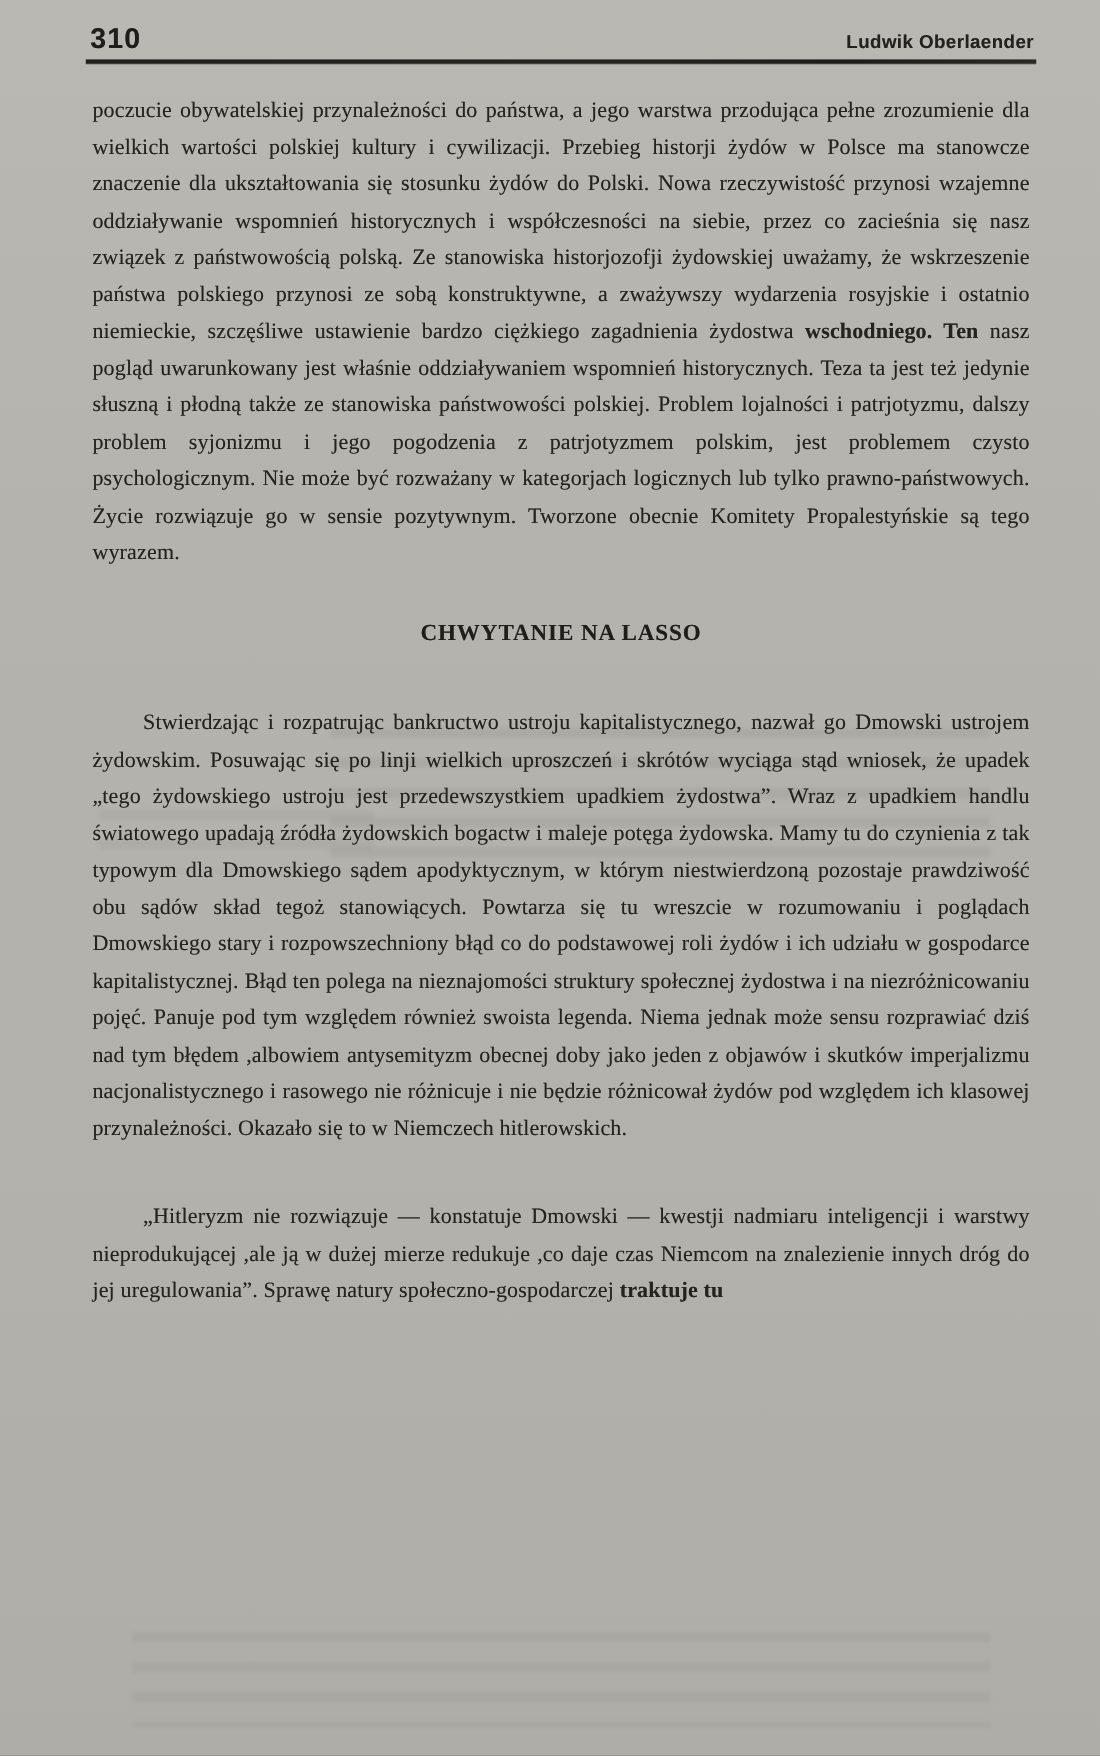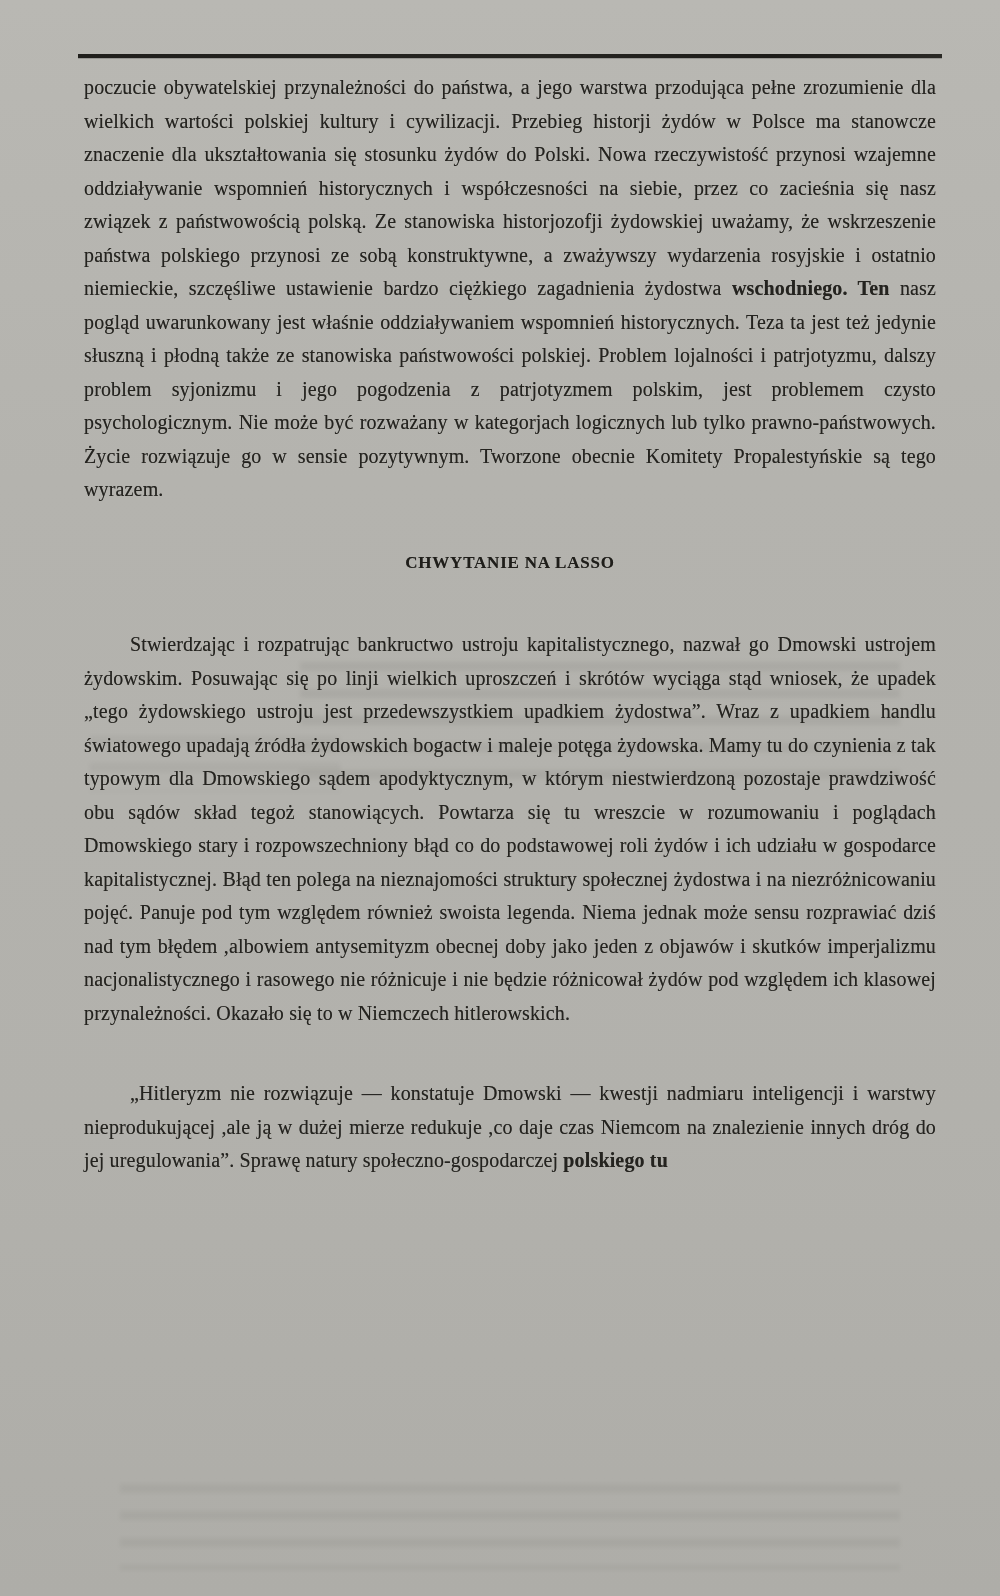--- a/index.html
+++ b/index.html
@@ -27,32 +27,32 @@
     font-size:17px;font-weight:bold;letter-spacing:.4px;
     color:#23221e;text-shadow:0 0 .5px rgba(0,0,0,.4);
   }
   .header-rule{
     position:absolute;top:54px;left:78px;right:58px;height:4px;
     background:linear-gradient(90deg,#201f1c 0%,#262521 55%,#1d1c19 80%,#2a2925 100%);
     box-shadow:0 1px 0 rgba(0,0,0,.18);
   }
   
   .body-text{
-    position:absolute;top:71px;left:84px;width:852px;
+    position:absolute;top:84px;left:84px;width:852px;
     font-size:20px;line-height:33.5px;
     text-align:justify;
     letter-spacing:.15px;
     text-shadow:0 0 .5px rgba(20,18,14,.4);
   }
   .para{margin:0;}
   .para.indent{text-indent:46px;margin-top:47px;}
   .bold-run{font-weight:bold;}
   .section-heading{
     margin:39px 0 49px 0;
-    font-size:17px;font-weight:bold;
+    font-size:21px;font-weight:bold;
     text-align:center;text-indent:0;
     letter-spacing:.8px;
     color:#1f1e1a;
     text-shadow:0 0 .6px rgba(0,0,0,.45);
   }
   
   .bleed{
     position:absolute;pointer-events:none;
     background:repeating-linear-gradient(
       180deg,
@@ -63,35 +63,39 @@
   }
   .bleed.b1{top:662px;left:300px;width:600px;height:120px;}
   .bleed.b2{top:736px;left:90px;width:250px;height:56px;opacity:.35;}
   .bleed.b3{top:1484px;left:120px;width:780px;height:86px;opacity:.4;}
 </style>
 </head>
 <body>
 
 <div class="sheet">
 
+  <header class="page-header">
+    <span class="page-number">310</span>
+    <span class="running-head">Ludwik Oberlaender</span>
+  </header>
 
   <div class="header-rule"></div>
 
   <div class="bleed b1"></div>
   <div class="bleed b2"></div>
   <div class="bleed b3"></div>
 
   <main class="body-text">
 
     <p class="para">
       <span>poczucie obywatelskiej przynależności do państwa, a jego warstwa przodująca pełne zrozumienie dla wielkich wartości polskiej kultury i cywilizacji. Przebieg historji żydów w Polsce ma stanowcze znaczenie dla ukształtowania się stosunku żydów do Polski. Nowa rzeczywistość przynosi wzajemne oddziaływanie wspomnień historycznych i współczesności na siebie, przez co zacieśnia się nasz związek z państwowością polską. Ze stanowiska historjozofji żydowskiej uważamy, że wskrzeszenie państwa polskiego przynosi ze sobą konstruktywne, a zważywszy wydarzenia rosyjskie i ostatnio niemieckie, szczęśliwe ustawienie bardzo ciężkiego zagadnienia żydostwa </span><span class="bold-run">wschodniego. Ten</span><span> nasz pogląd uwarunkowany jest właśnie oddziaływaniem wspomnień historycznych. Teza ta jest też jedynie słuszną i płodną także ze stanowiska państwowości polskiej. Problem lojalności i patrjotyzmu, dalszy problem syjonizmu i jego pogodzenia z patrjotyzmem polskim, jest problemem czysto psychologicznym. Nie może być rozważany w kategorjach logicznych lub tylko prawno-państwowych. Życie rozwiązuje go w sensie pozytywnym. Tworzone obecnie Komitety Propalestyńskie są tego wyrazem.</span>
     </p>
 
     <h2 class="section-heading">CHWYTANIE NA LASSO</h2>
 
     <p class="para indent">Stwierdzając i rozpatrując bankructwo ustroju kapitalistycznego, nazwał go Dmowski ustrojem żydowskim. Posuwając się po linji wielkich uproszczeń i skrótów wyciąga stąd wniosek, że upadek „tego żydowskiego ustroju jest przedewszystkiem upadkiem żydostwa”. Wraz z upadkiem handlu światowego upadają źródła żydowskich bogactw i maleje potęga żydowska. Mamy tu do czynienia z tak typowym dla Dmowskiego sądem apodyktycznym, w którym niestwierdzoną pozostaje prawdziwość obu sądów skład tegoż stanowiących. Powtarza się tu wreszcie w rozumowaniu i poglądach Dmowskiego stary i rozpowszechniony błąd co do podstawowej roli żydów i ich udziału w gospodarce kapitalistycznej. Błąd ten polega na nieznajomości struktury społecznej żydostwa i na niezróżnicowaniu pojęć. Panuje pod tym względem również swoista legenda. Niema jednak może sensu rozprawiać dziś nad tym błędem ,albowiem antysemityzm obecnej doby jako jeden z objawów i skutków imperjalizmu nacjonalistycznego i rasowego nie różnicuje i nie będzie różnicował żydów pod względem ich klasowej przynależności. Okazało się to w Niemczech hitlerowskich.</p>
 
     <p class="para indent">
-      <span>„Hitleryzm nie rozwiązuje — konstatuje Dmowski — kwestji nadmiaru inteligencji i warstwy nieprodukującej ,ale ją w dużej mierze redukuje ,co daje czas Niemcom na znalezienie innych dróg do jej uregulowania”. Sprawę natury społeczno-gospodarczej </span><span class="bold-run">polskiego tu</span>
+      <span>„Hitleryzm nie rozwiązuje — konstatuje Dmowski — kwestji nadmiaru inteligencji i warstwy nieprodukującej ,ale ją w dużej mierze redukuje ,co daje czas Niemcom na znalezienie innych dróg do jej uregulowania”. Sprawę natury społeczno-gospodarczej </span><span class="bold-run">traktuje tu</span>
     </p>
 
   </main>
 </div>
 
 </body></html>

